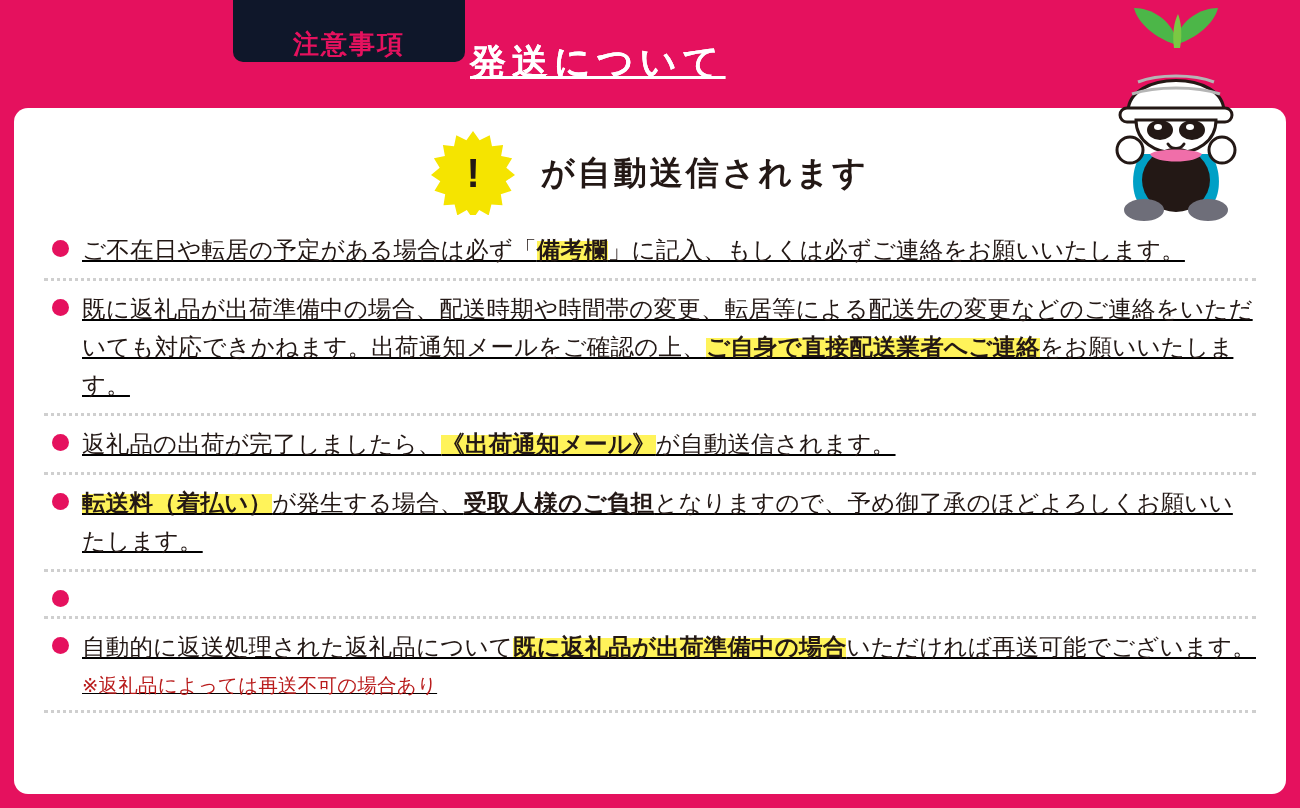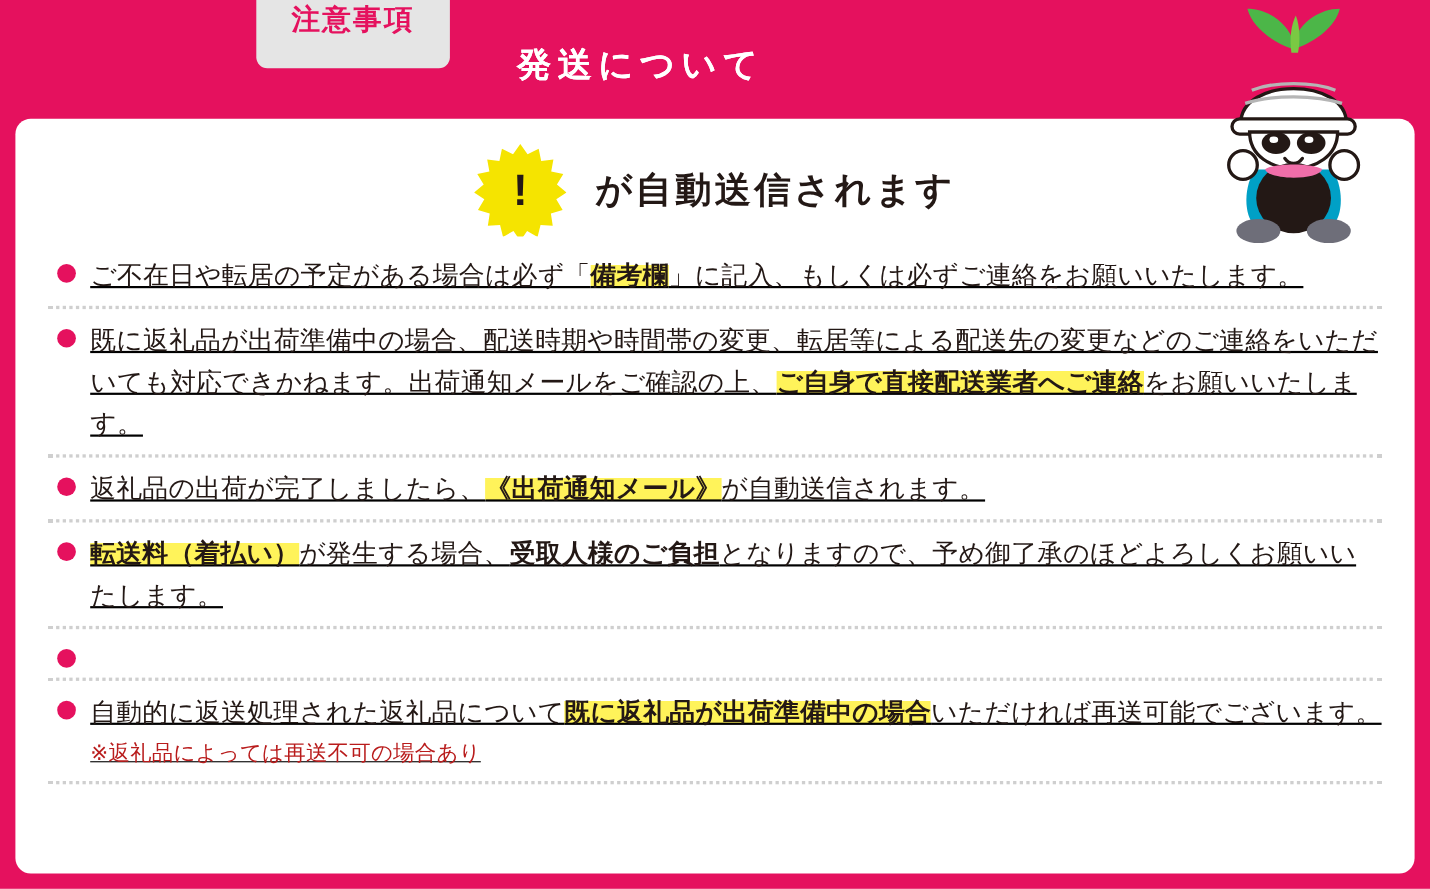--- a/index.html
+++ b/index.html
@@ -26,44 +26,45 @@
   
   .header {
     position: relative;
     height: 108px;
   }
 
   .badge {
     position: absolute;
     left: 233px;
     top: 0;
-    width: 176px;
+    width: 232px;
     height: 62px;
-    background: #e5e5e5;
+    background: #0f172a;
     border-radius: 0 0 10px 10px;
     display: flex;
-    align-items: flex-start;
+    align-items: flex-end;
     justify-content: center;
   }
   .badge-text {
     color: #e5115e;
     font-size: 26px;
     font-weight: bold;
     letter-spacing: 2px;
   }
 
   .header-title {
     position: absolute;
     left: 470px;
     top: 38px;
     color: #ffffff;
-    font-size: 31px;
+    font-size: 36px;
     font-weight: bold;
     letter-spacing: 6px;
     text-shadow: 0 0 0 #fff;
+    text-decoration: underline;
   }
 
   
   .mascot {
     position: absolute;
     right: 34px;
     top: 4px;
     width: 180px;
     height: 230px;
     z-index: 5;

